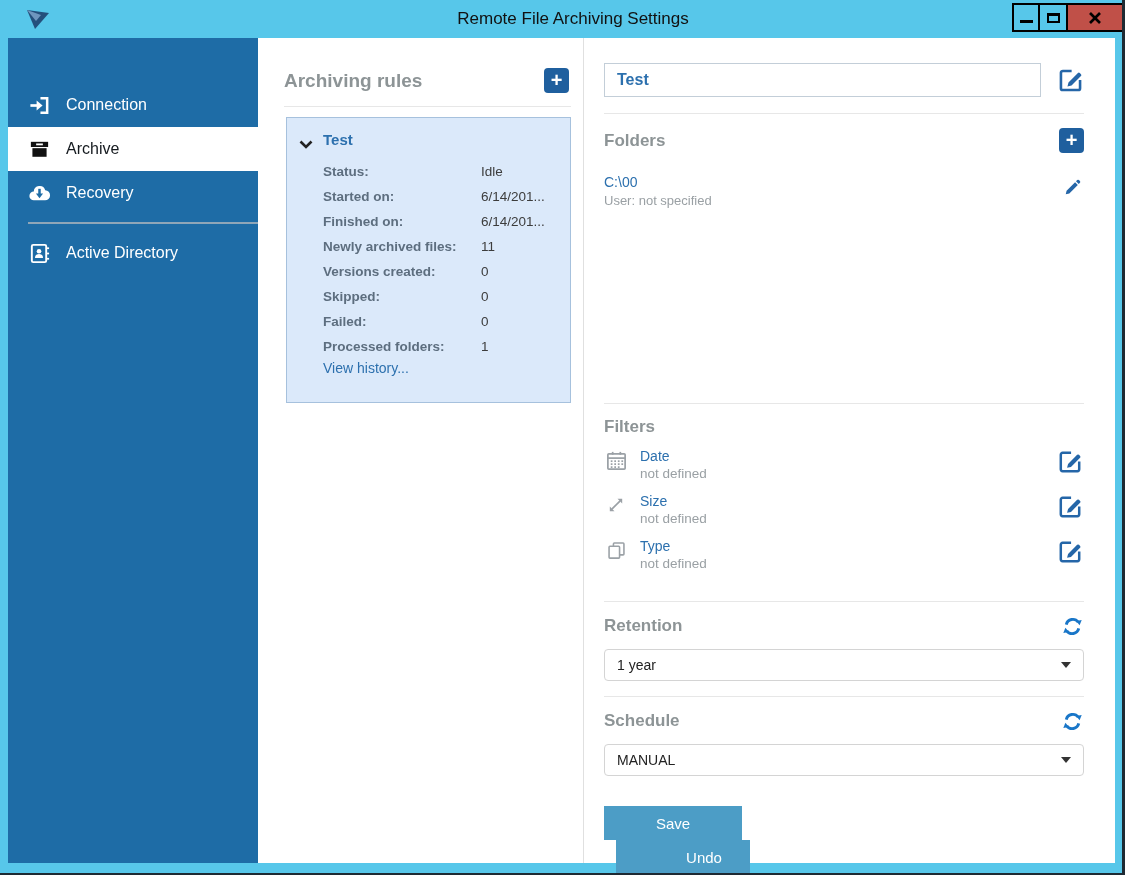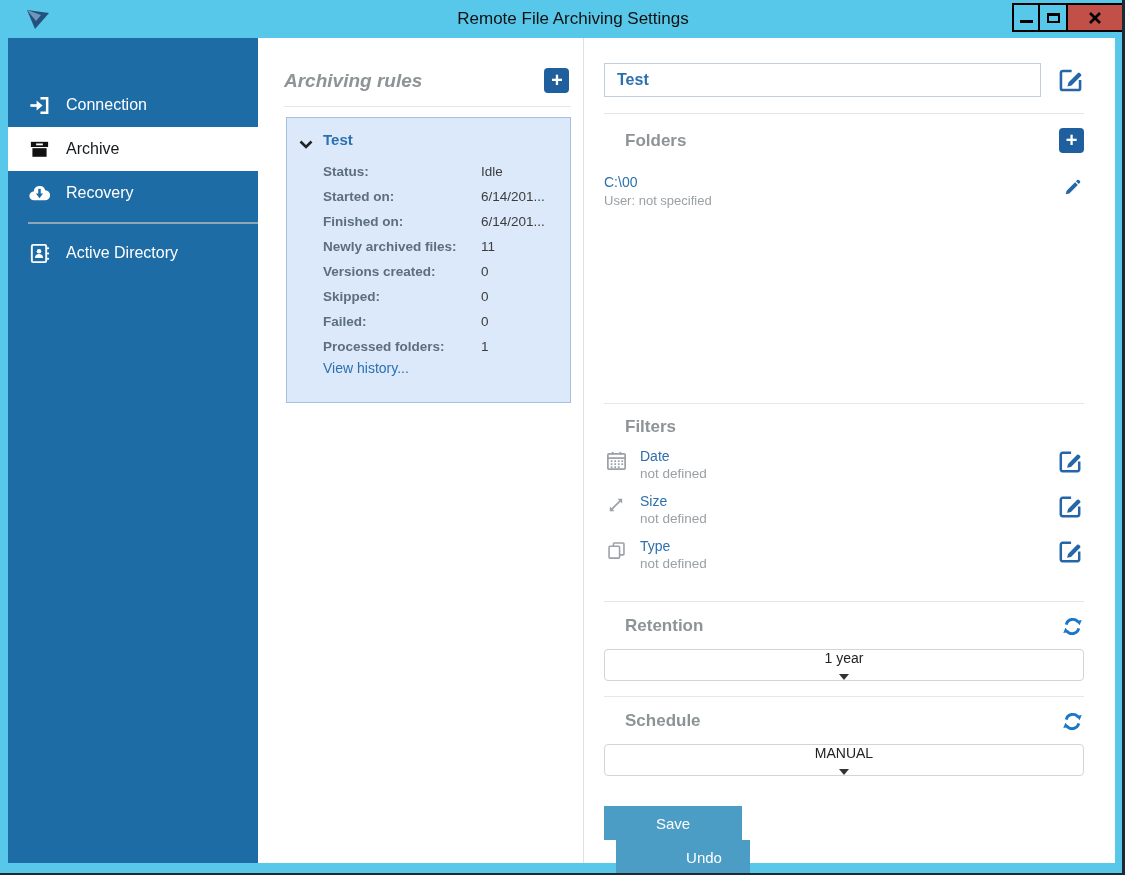--- a/index.html
+++ b/index.html
@@ -36,21 +36,21 @@
   .side-item .ic { width:26px; height:24px; margin-right:14px; display:flex;
                    align-items:center; justify-content:center; }
   .side-item.selected { background:#fff; color:#14191e; }
   .side-divider { height:2px; background:#8FA6B8; margin:7px 0 7px 20px; }
 
   
   .main { flex:1; display:flex; }
 
   
   .rules-panel { width:325px; flex-shrink:0; padding:30px 12px 0 26px; }
-  .rules-head { display:flex; align-items:center; justify-content:space-between; padding-right:2px;font-style:italic; }
+  .rules-head { display:flex; align-items:center; justify-content:space-between; padding-right:2px; }
   .panel-title { font-size:19px; font-weight:bold; color:#8D9496; }
   .plus-btn { width:25px; height:25px; background:#1F5F9E; border-radius:4px; color:#fff;
               display:flex; align-items:center; justify-content:center; cursor:pointer; }
   .plus-btn::before { content:"+"; font-size:20px; font-weight:bold; line-height:1; margin-top:-2px; }
   .rules-divider { height:1px; background:#e7e7e7; margin-top:13px; }
 
   .rule-card { margin-top:10px; margin-left:2px; width:285px; height:286px;
                background:#DBE9FA; border:1px solid #A6C1DD; padding:13px 16px 0 12px; cursor:pointer; }
   .rule-head { display:flex; align-items:center; }
   .rule-head .chev { width:15px; height:10px; margin-right:9px; cursor:pointer; }
@@ -65,21 +65,21 @@
   .details-panel { flex:1; border-left:1px solid #e0e0e0; padding:25px 31px 0 20px; position:relative; }
   .hr { height:1px; background:#e7e7e7; }
 
   .name-row { display:flex; align-items:center; }
   .name-input { flex:1; height:34px; border:1px solid #C3CED8; padding:0 12px; font-size:16px;
                 font-weight:bold; color:#2C70AE; font-family:"Liberation Sans", sans-serif; outline:none; }
   .icon-btn { width:28px; height:28px; margin-left:15px; display:flex; align-items:center;
               justify-content:center; cursor:pointer; flex-shrink:0; }
 
   .sec-head { display:flex; align-items:center; justify-content:space-between; }
-  .sec-title { font-size:17px; font-weight:bold; color:#8D9496;margin-left:21px; }
+  .sec-title { font-size:17px; font-weight:bold; color:#8D9496; }
 
   .name-gap { height:16px; }
   .folders-section { height:289px; }
   .folders-head { padding-top:14px; }
   .folder-item { display:flex; align-items:flex-start; margin-top:21px; }
   .folder-text { flex:1; }
   .folder-path { color:#2C70AE; font-size:14px; }
   .folder-user { color:#9AA0A4; font-size:13px; margin-top:3px; }
   .pencil-btn { width:22px; height:22px; display:flex; align-items:center; justify-content:center;
                 cursor:pointer; margin-top:2px; }
@@ -91,21 +91,21 @@
                align-items:center; justify-content:center; flex-shrink:0; }
   .filter-text { flex:1; }
   .filter-label { color:#2C70AE; font-size:14px; cursor:pointer; }
   .filter-value { color:#9AA0A4; font-size:13.5px; margin-top:2px; }
 
   .combo-section { }
   .combo-head { padding-top:12px; }
   .refresh-btn { width:24px; height:24px; display:flex; align-items:center; justify-content:center; cursor:pointer; }
   .dropdown { margin-top:11px; height:32px; border:1px solid #D4D4D4; border-radius:4px;
               display:flex; align-items:center; justify-content:space-between; padding:0 12px;
-              font-size:14px; color:#222; cursor:pointer; background:#fff;flex-direction:column; }
+              font-size:14px; color:#222; cursor:pointer; background:#fff; }
   .caret { width:0; height:0; border-left:5px solid transparent; border-right:5px solid transparent;
            border-top:6px solid #333; }
   .after-combo { height:15px; }
 
   .actions { display:flex; justify-content:flex-end; margin-top:30px;flex-direction:column; }
   .btn { width:138px; height:34px; background:#4C9DC6; color:#fff; border:none; font-size:15px;
          font-family:"Liberation Sans", sans-serif; cursor:pointer; }
   .btn + .btn { margin-left:12px; width:134px;padding-left:42px; }
 </style>
 </head>

